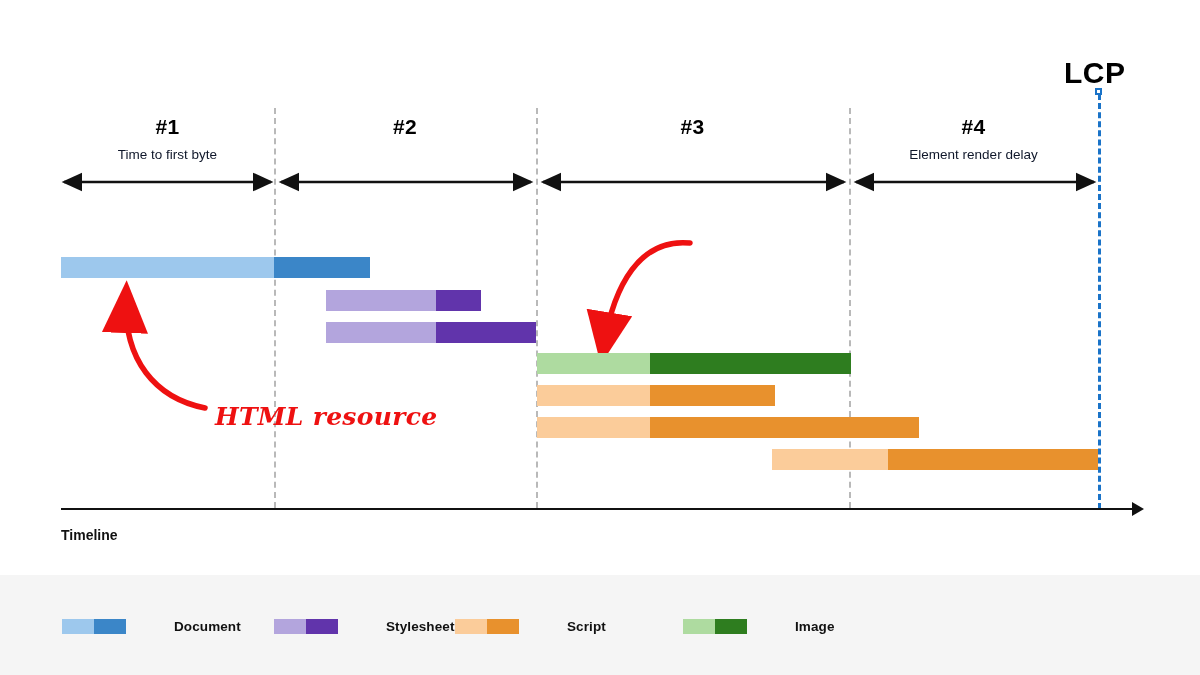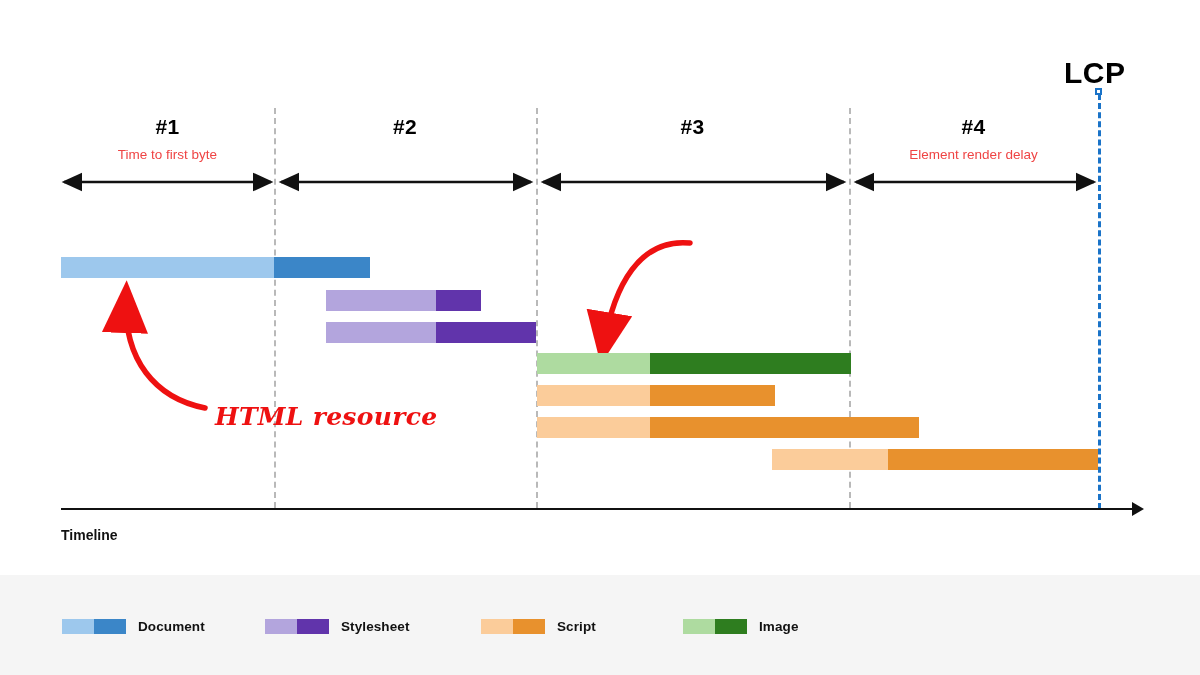--- a/index.html
+++ b/index.html
@@ -2,31 +2,31 @@
 <html><head>
 <meta charset="utf-8">
 <style>
   html,body{margin:0;padding:0;}
   body{width:1200px;height:675px;background:#ffffff;font-family:"Liberation Sans",sans-serif;overflow:hidden;}
   #stage{position:relative;width:1200px;height:675px;background:#ffffff;}
 
   
   .legend-band{position:absolute;left:0;top:575px;width:1200px;height:100px;background:#f5f5f5;}
   .legend-row{position:absolute;left:0;top:615px;width:1200px;height:22px;}
-  .legend-item{position:absolute;height:22px;display:flex;align-items:center;}
+  .legend-item{position:absolute;height:22px;display:flex;align-items:center;gap:36px;}
   .swatch{width:64px;height:15px;display:block;position:relative;}
   .swatch i{position:absolute;top:0;height:15px;display:block;}
   .swatch i.l{left:0;width:32px;}
   .swatch i.d{left:32px;width:32px;}
   .legend-label{margin-left:12px;font-size:13.5px;font-weight:bold;color:#111;letter-spacing:.1px;white-space:nowrap;}
 
   
   .phase{position:absolute;top:114px;text-align:center;}
   .phase-num{font-size:21px;font-weight:bold;color:#000;line-height:26px;letter-spacing:.2px;}
-  .phase-name{font-size:13.5px;color:#ef4444;line-height:22px;margin-top:4px;white-space:nowrap;}
+  .phase-name{font-size:13.5px;color:#0f172a;line-height:22px;margin-top:4px;white-space:nowrap;}
 
   
   .divider{position:absolute;top:108px;width:0;border-left:2px dashed #b9b9b9;}
   .lcp-line{position:absolute;width:0;border-left:3px dashed #1a73c8;}
   .lcp-cap{position:absolute;width:7px;height:7px;border:2px solid #1a73c8;background:#ffffff;box-sizing:border-box;}
   .lcp-label{position:absolute;font-size:30px;font-weight:bold;color:#000;letter-spacing:.5px;}
 
   
   .bar{position:absolute;height:21px;}
   .bar .seg{position:absolute;top:0;height:21px;box-sizing:border-box;}
@@ -140,28 +140,28 @@
   <div class="axis-label" style="left:61px;top:527px;">Timeline</div>
 
   <div class="legend-row">
     <div class="legend-item" style="left:62px;">
       <span class="swatch">
         <i class="l" style="background:#9dc8ed;"></i>
           <i class="d" style="background:#3b86c8;"></i>
       </span>
       <span class="legend-label">Document</span>
     </div>
-    <div class="legend-item" style="left:265px;">
+    <div class="legend-item" style="left:274px;">
       <span class="swatch">
         <i class="l" style="background:#b3a5dd;"></i>
           <i class="d" style="background:#6134ab;"></i>
       </span>
       <span class="legend-label">Stylesheet</span>
     </div>
-    <div class="legend-item" style="left:481px;">
+    <div class="legend-item" style="left:455px;">
       <span class="swatch">
         <i class="l" style="background:#fbcc9a;"></i>
           <i class="d" style="background:#e8912d;"></i>
       </span>
       <span class="legend-label">Script</span>
     </div>
     <div class="legend-item" style="left:641px;margin-left:42px;">
       <span class="swatch">
         <i class="l" style="background:#aedba0;"></i>
           <i class="d" style="background:#2e7d1f;"></i>

